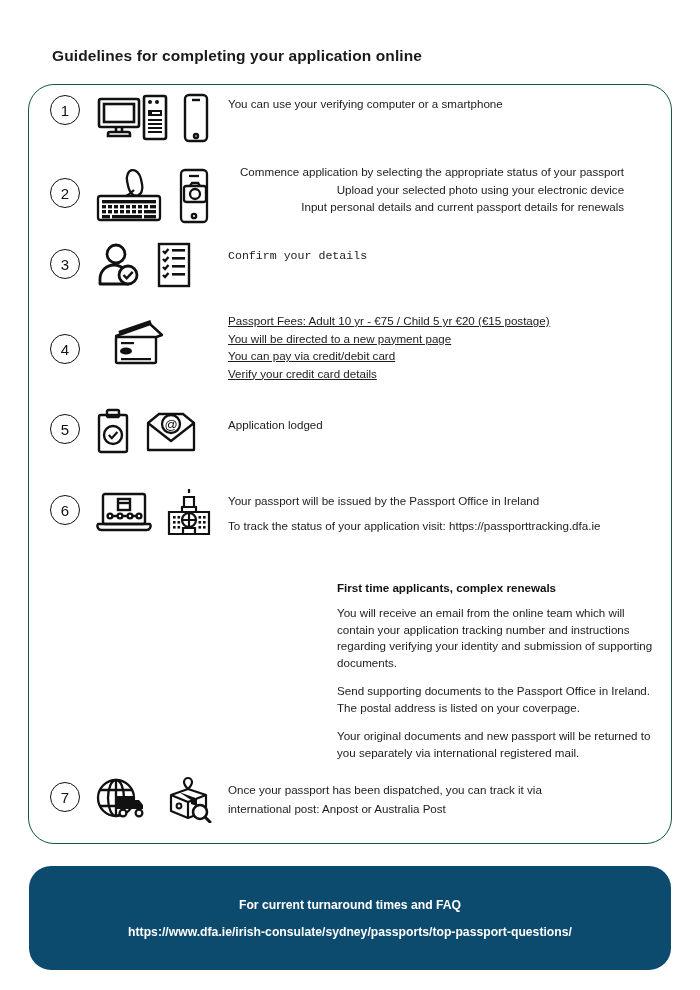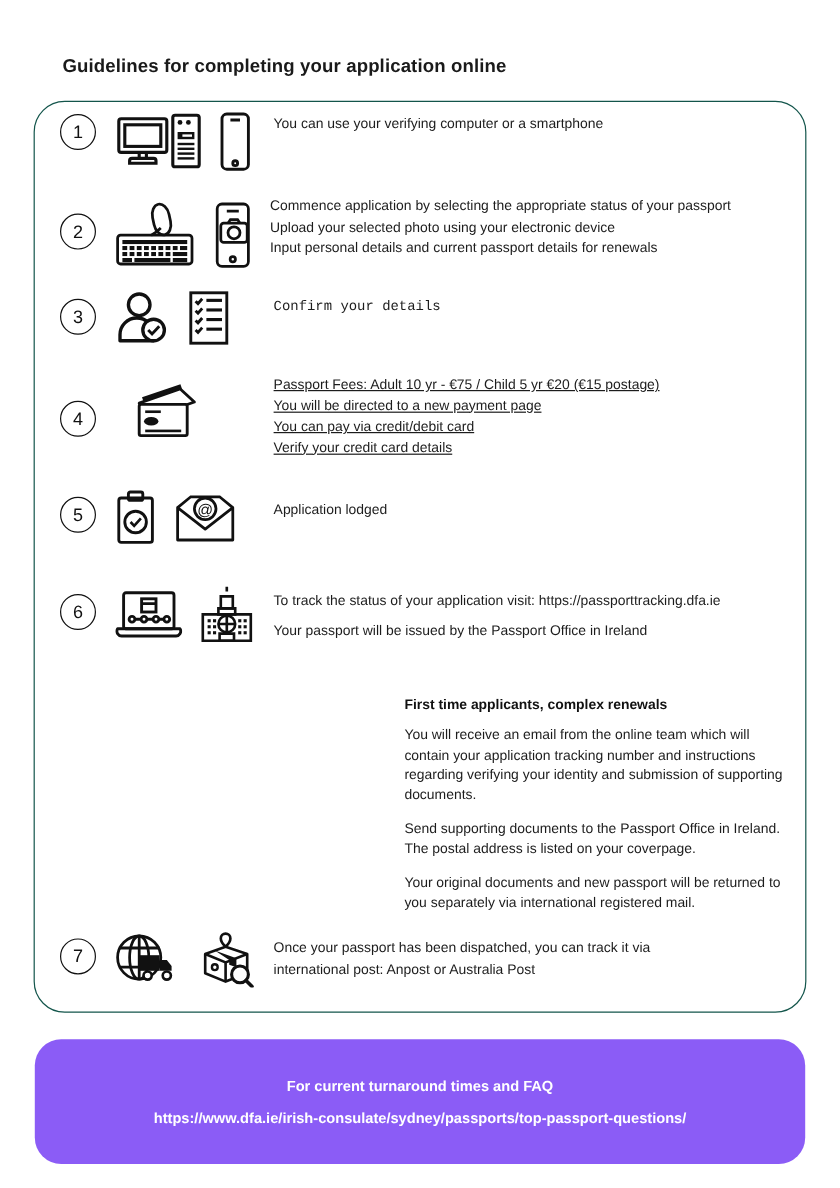--- a/index.html
+++ b/index.html
@@ -71,21 +71,21 @@
   }
   .step-text .ln { display: block; }
 
   
   #step1 { left: 50px; top: 93px; }
   #step1 .step-num { margin-top: 2px; }
   #step1 .step-text { position: absolute; left: 178px; top: 2px; }
 
   #step2 { left: 50px; top: 168px; }
   #step2 .step-num { margin-top: 10px; }
-  #step2 .step-text { position: absolute; left: 175px; top: -5px; }
+  #step2 .step-text { position: absolute; left: 190px; top: -5px; text-align: right; }
 
   #step3 { left: 50px; top: 242px; }
   #step3 .step-num { margin-top: 7px; }
   #step3 .step-text { position: absolute; left: 178px; top: 5px; font-family: Liberation Mono, monospace; }
 
   #step4 { left: 50px; top: 320px; }
   #step4 .step-num { margin-top: 14px; }
   #step4 .step-text { position: absolute; left: 178px; top: -8px; text-decoration: underline; }
 
   #step5 { left: 50px; top: 408px; }
@@ -116,21 +116,21 @@
     margin: 0 0 12px 0;
   }
   #col-simple  { left: 50px;  top: 605px; width: 278px; }
   #col-first   { left: 337px; top: 553px; width: 325px; }
 
   
   .footer {
     position: absolute;
     left: 29px; top: 866px;
     width: 642px; height: 104px;
-    background: #8b5cf6;
+    background: #0c4a6e;
     border-radius: 22px;
     display: flex;
     flex-direction: column;
     align-items: center;
     justify-content: center;
     gap: 13px;
   }
   .footer-line {
     color: #ffffff;
     font-size: 12.2px;
@@ -375,22 +375,22 @@
               <rect x="37" y="28" width="2.6" height="2.6"></rect>
             <rect x="32.5" y="33" width="2.6" height="2.6"></rect>
               <rect x="37" y="33" width="2.6" height="2.6"></rect>
             <rect x="32.5" y="38" width="2.6" height="2.6"></rect>
               <rect x="37" y="38" width="2.6" height="2.6"></rect>
           </g>
         </svg>
       </span>
     </div>
     <div class="step-text">
+      <span class="ln">Your passport will be issued by the Passport Office in Ireland</span>
       <span class="ln">To track the status of your application visit: https://passporttracking.dfa.ie</span>
-      <span class="ln">Your passport will be issued by the Passport Office in Ireland</span>
     </div>
   </div>
 
 
   <div class="col-block" id="col-first">
     <div class="col-head">First time applicants, complex renewals</div>
     <p class="col-para">You will receive an email from the online team which will contain your application tracking number and instructions regarding verifying your identity and submission of supporting documents.</p>
     <p class="col-para">Send supporting documents to the Passport Office in Ireland. The postal address is listed on your coverpage.</p>
     <p class="col-para">Your original documents and new passport will be returned to you separately via international registered mail.</p>
   </div>

